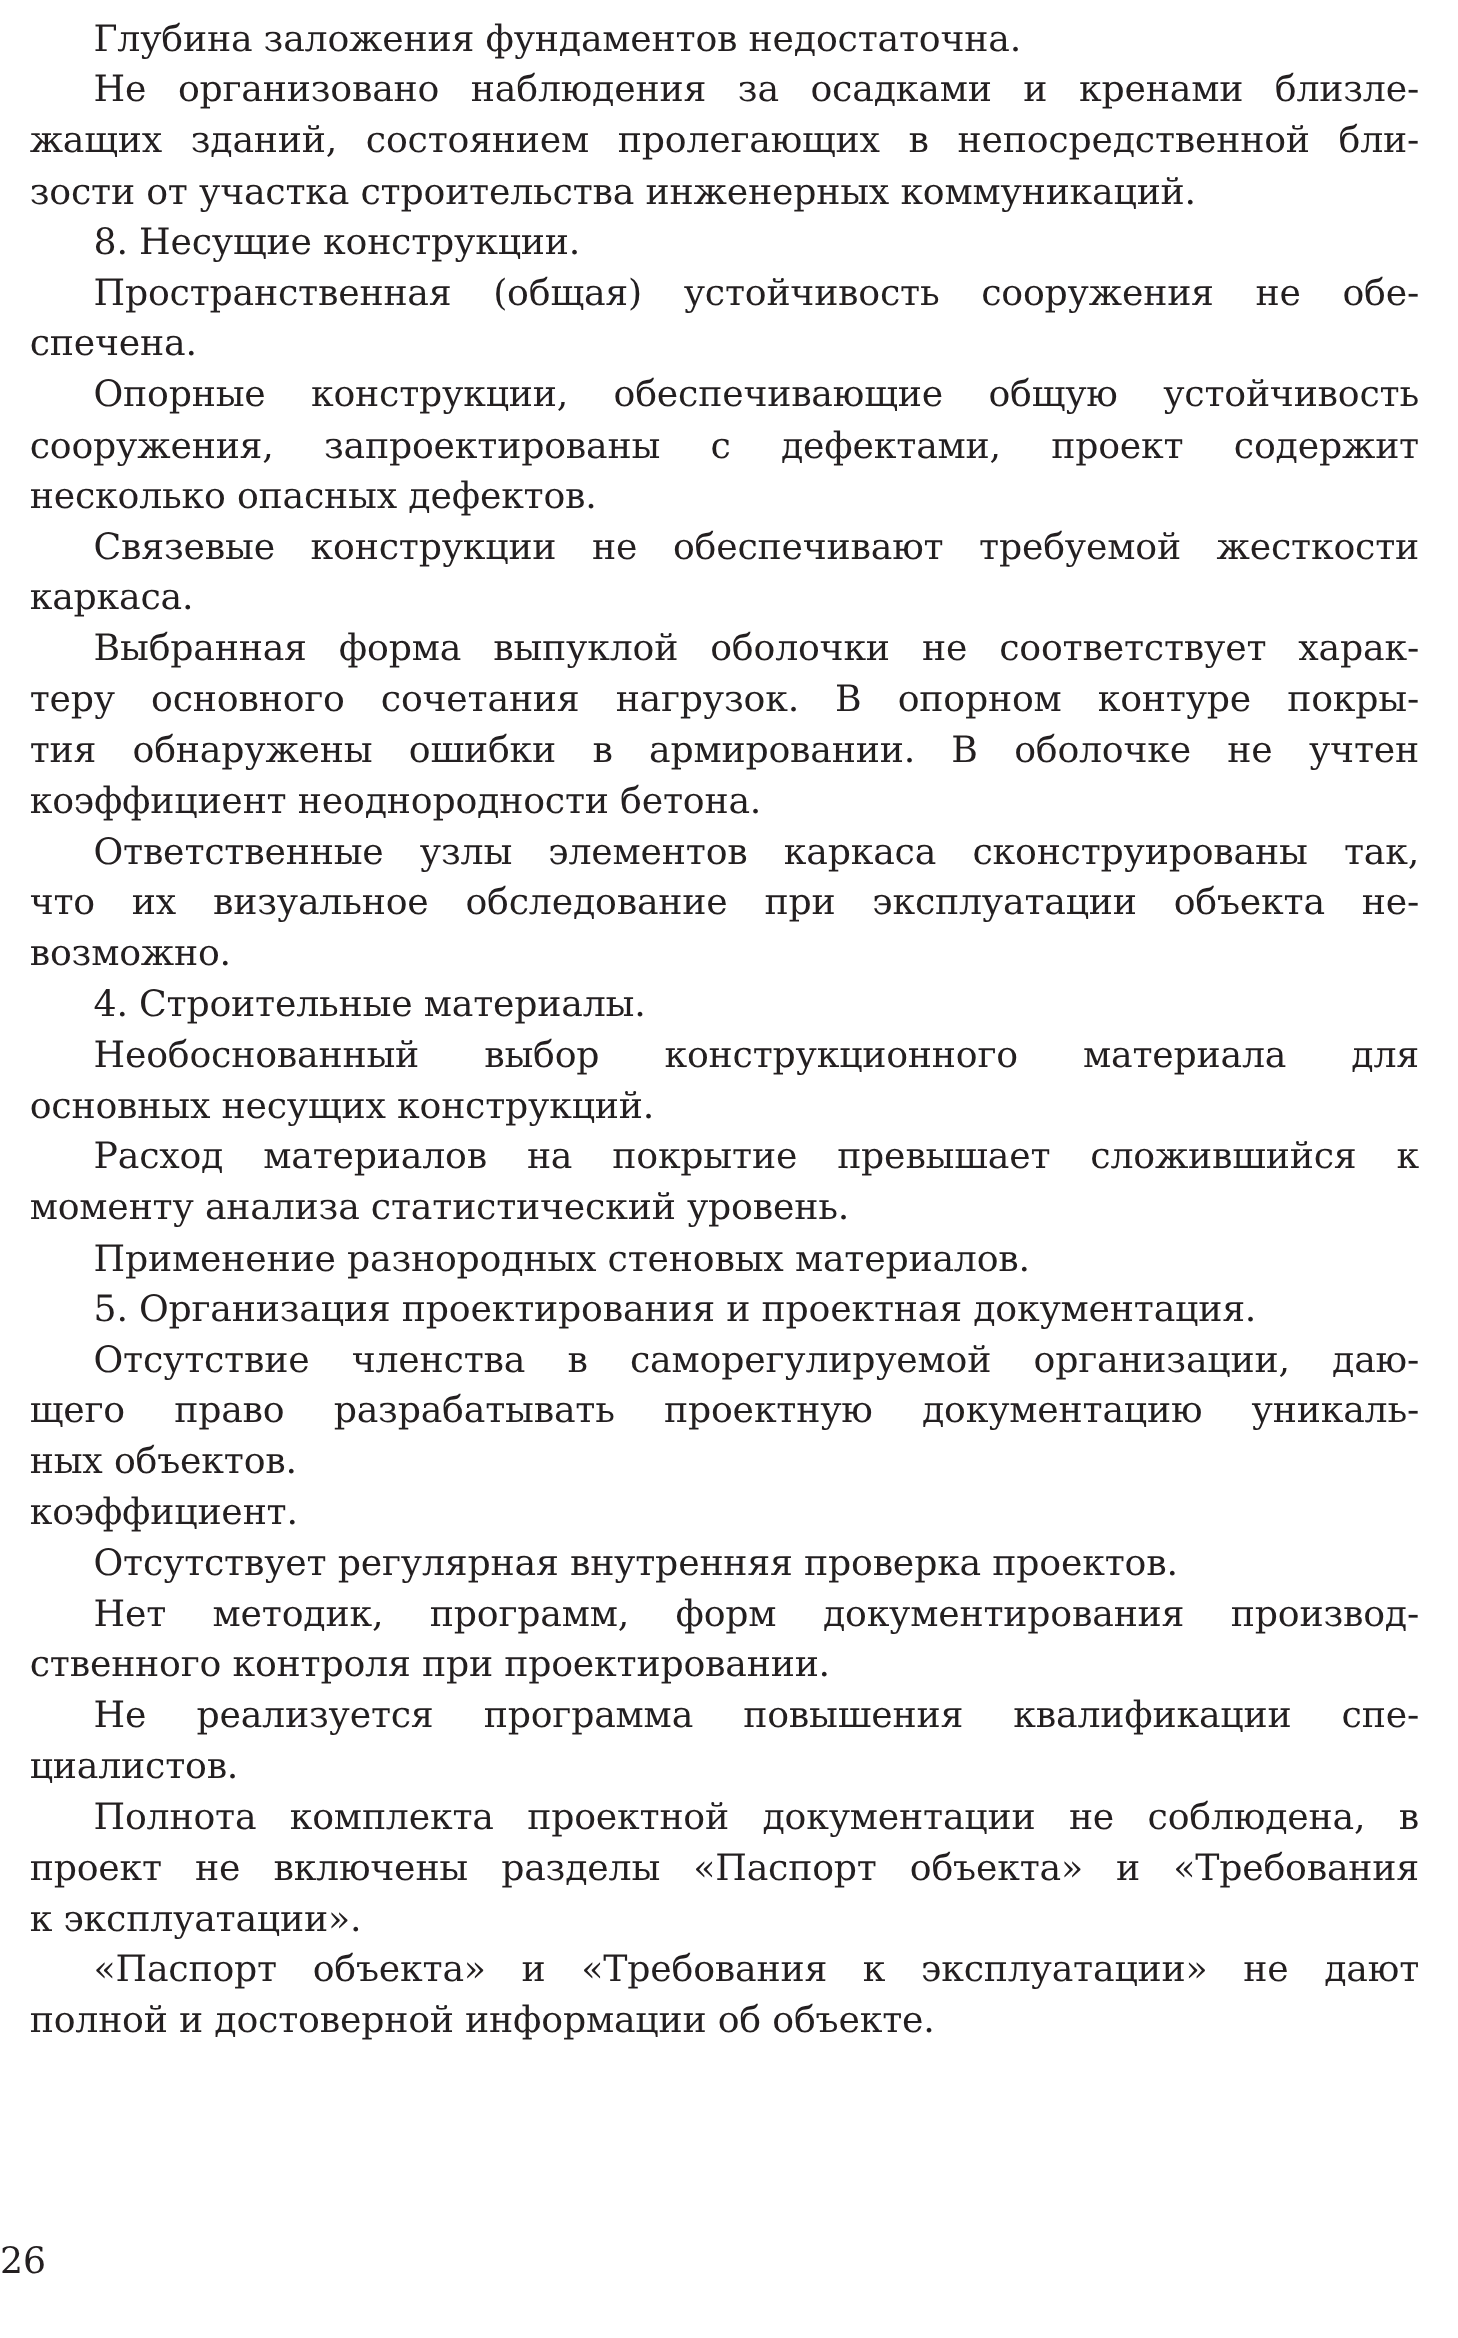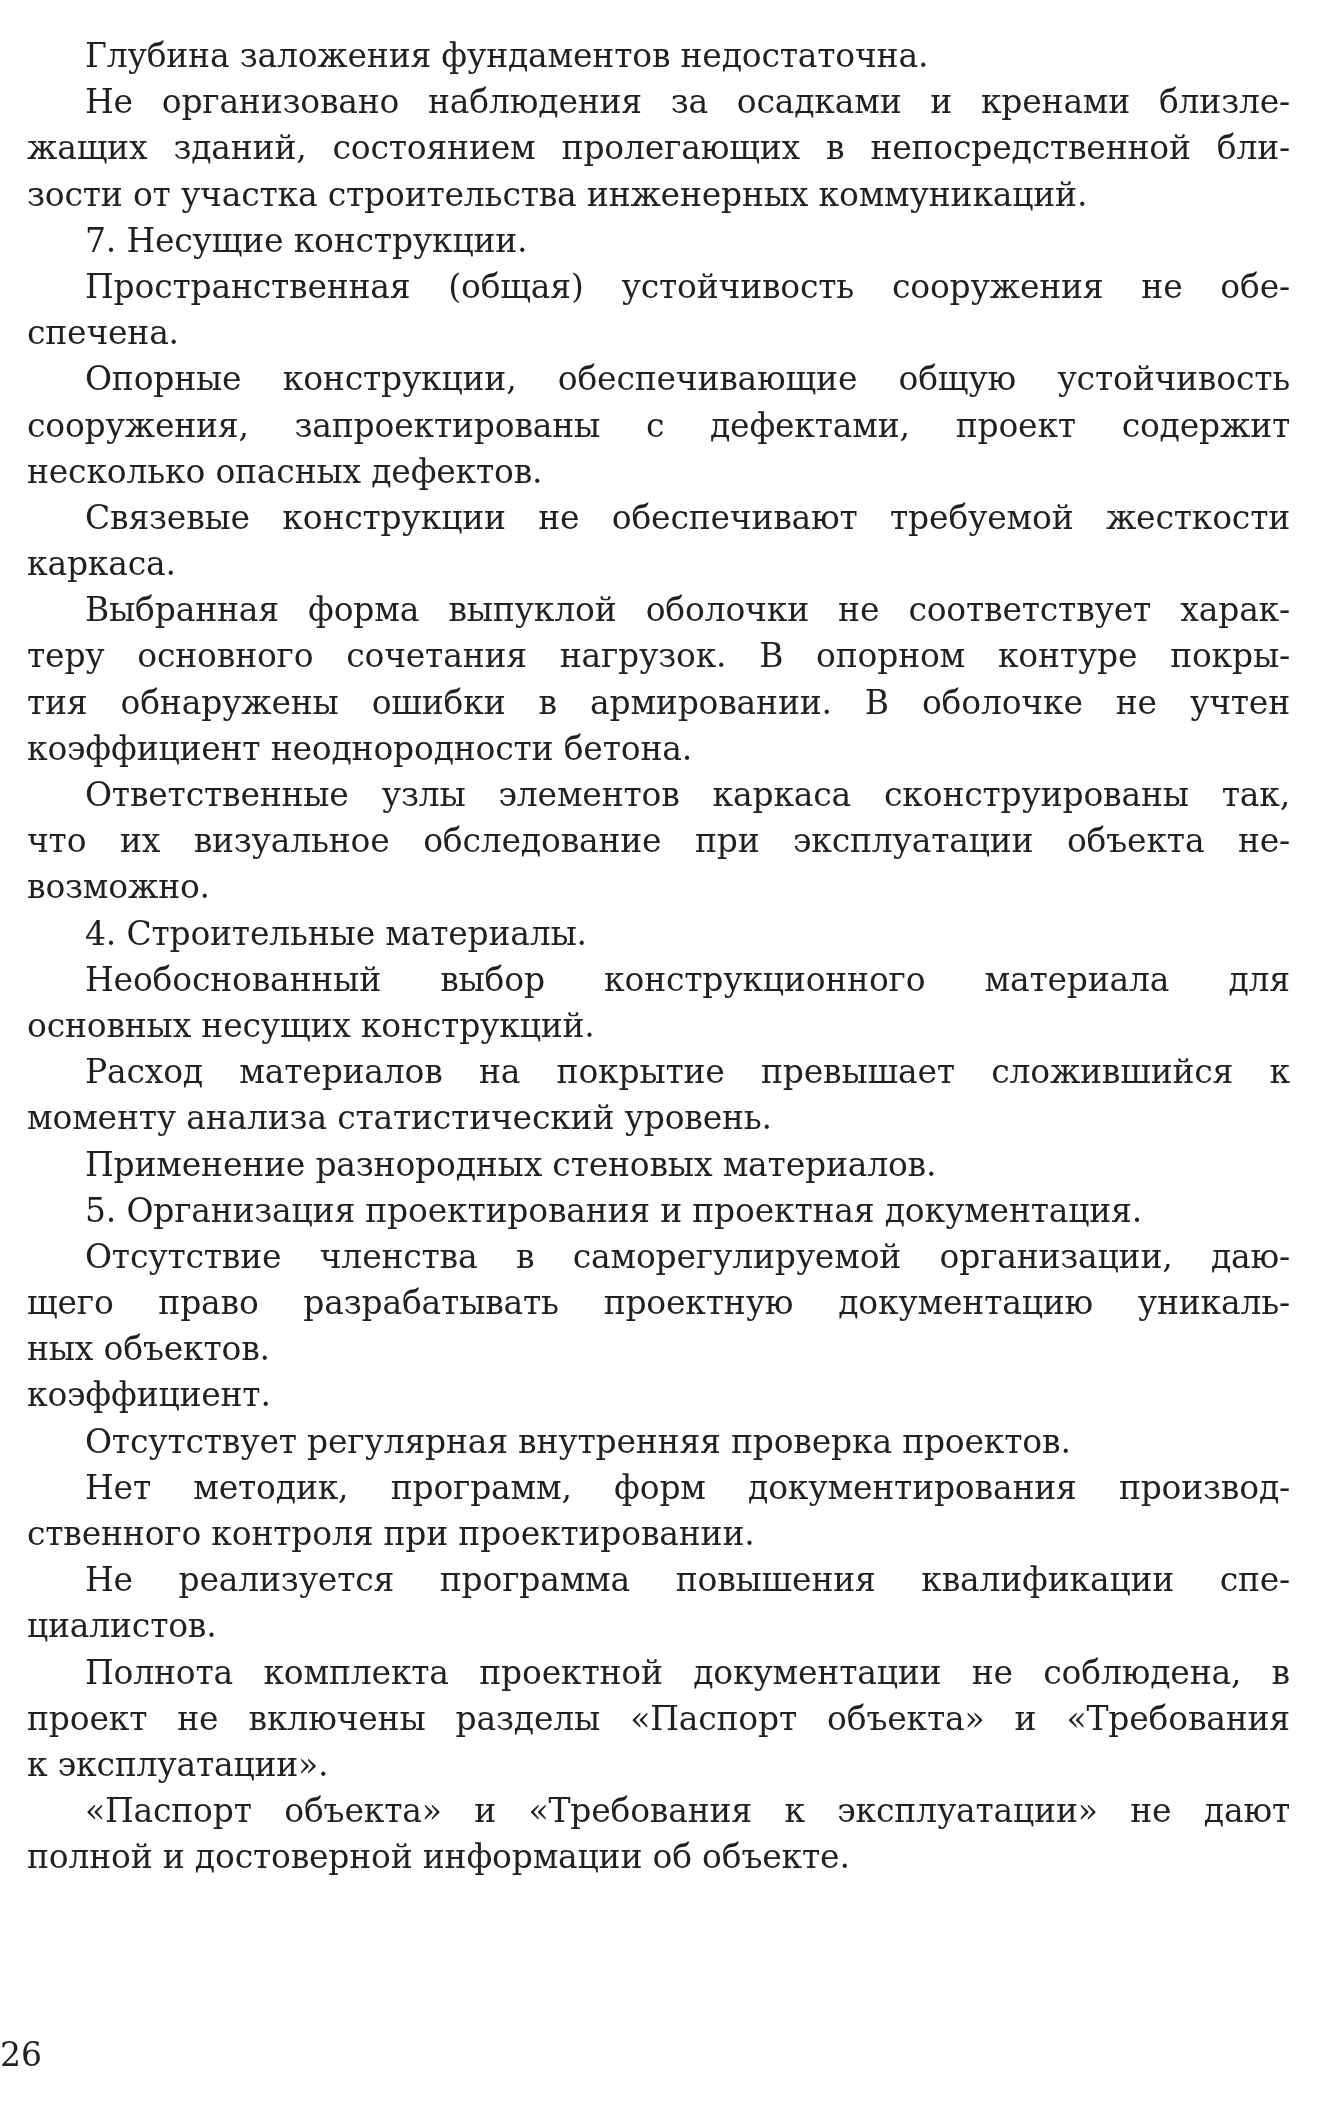--- a/index.html
+++ b/index.html
@@ -2,21 +2,21 @@
 <html><head>
 <meta charset="utf-8">
 <style>
   html, body { margin: 0; padding: 0; background: #ffffff; }
   body {
     width: 1325px; height: 2125px; position: relative; overflow: hidden;
     color: #231f20;
     font-family: "DejaVu Serif", "Liberation Serif", serif;
   }
   .page-text {
-    position: absolute; left: 27px; top: 33px; width: 1263px;
+    position: absolute; left: 27px; top: 12px; width: 1263px;
   }
   .line {
     display: block; height: 46.2px; line-height: 46.2px;
     font-size: 33px; white-space: nowrap;
     text-align: justify; text-align-last: justify;
     letter-spacing: -0.2px;
   }
   .line.last { text-align-last: left; }
   .line.indent { padding-left: 58px; }
   .page-number {
@@ -25,21 +25,21 @@
   }
 </style>
 </head>
 <body>
 
 <div class="page-text" id="page-text">
     <span class="line indent last">Глубина заложения фундаментов недостаточна.</span>
     <span class="line indent">Не организовано наблюдения за осадками и кренами близле-</span>
     <span class="line">жащих зданий, состоянием пролегающих в непосредственной бли-</span>
     <span class="line last">зости от участка строительства инженерных коммуникаций.</span>
-    <span class="line indent last">7. Несущие конструкции.</span>
+    <span class="line indent last">8. Несущие конструкции.</span>
     <span class="line indent">Пространственная (общая) устойчивость сооружения не обе-</span>
     <span class="line last">спечена.</span>
     <span class="line indent">Опорные конструкции, обеспечивающие общую устойчивость</span>
     <span class="line">сооружения, запроектированы с дефектами, проект содержит</span>
     <span class="line last">несколько опасных дефектов.</span>
     <span class="line indent">Связевые конструкции не обеспечивают требуемой жесткости</span>
     <span class="line last">каркаса.</span>
     <span class="line indent">Выбранная форма выпуклой оболочки не соответствует харак-</span>
     <span class="line">теру основного сочетания нагрузок. В опорном контуре покры-</span>
     <span class="line">тия обнаружены ошибки в армировании. В оболочке не учтен</span>

